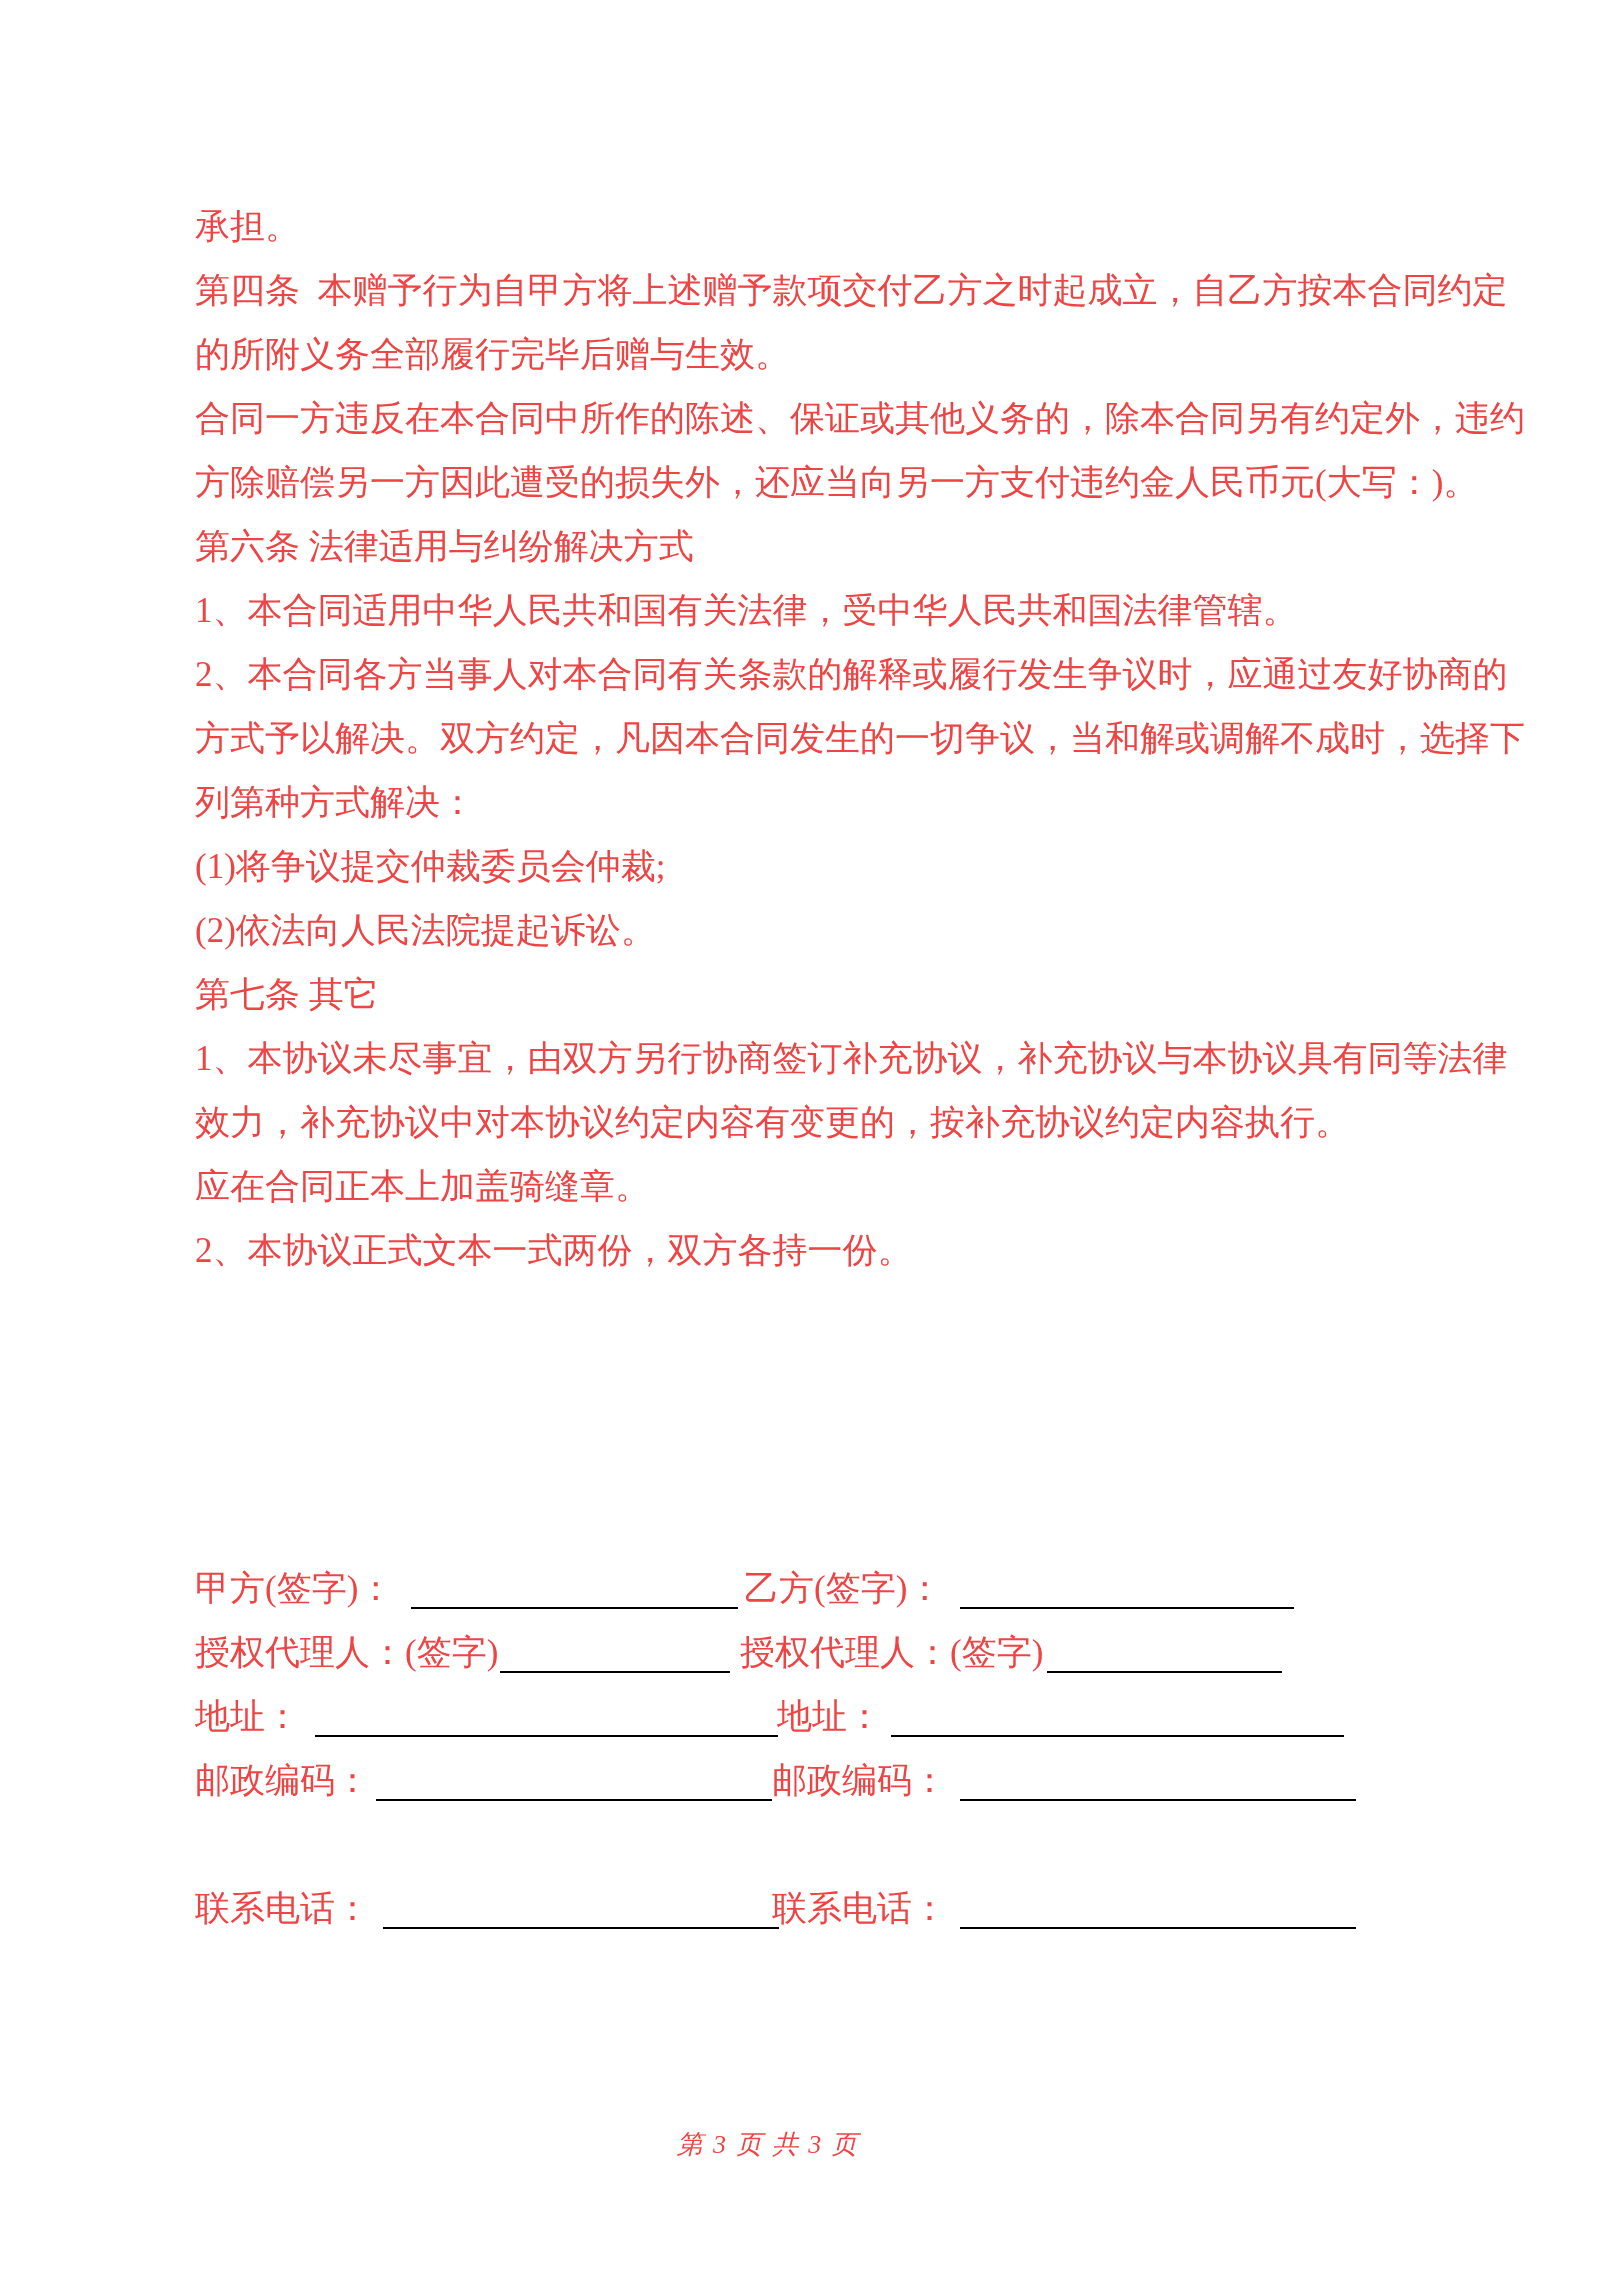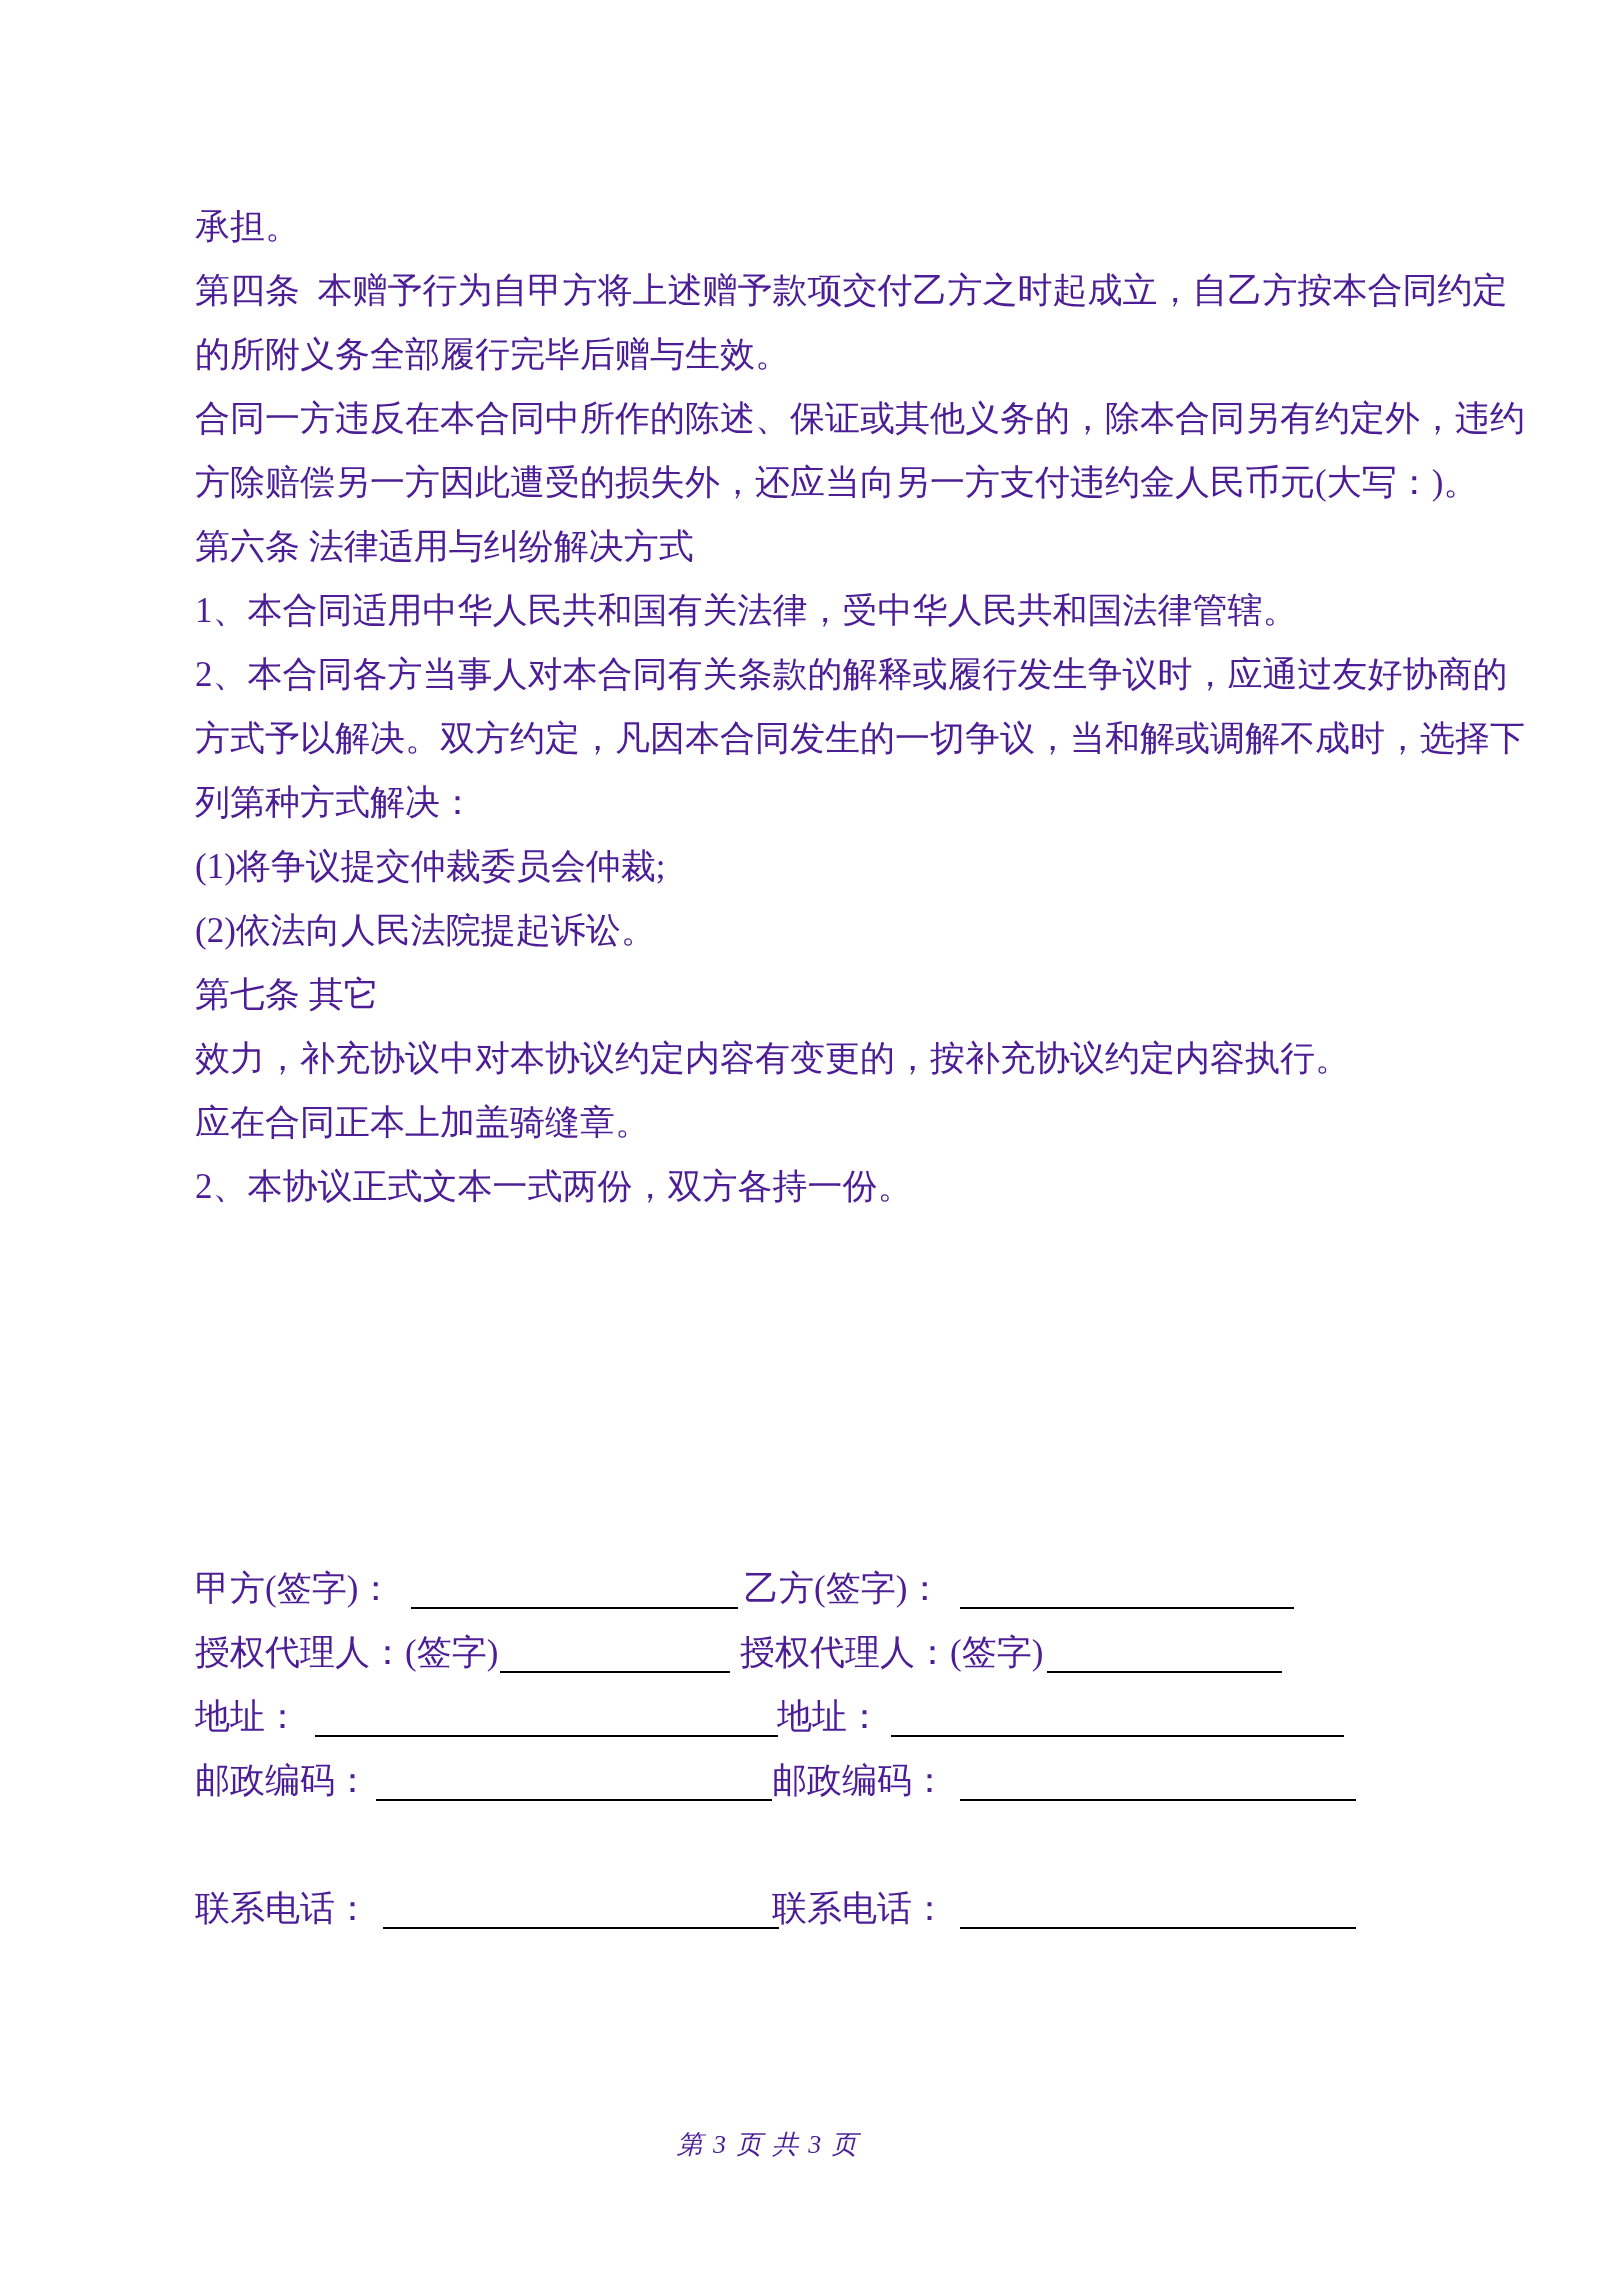--- a/index.html
+++ b/index.html
@@ -5,21 +5,21 @@
   html, body {
     margin: 0;
     padding: 0;
     background: #ffffff;
   }
   .page {
     position: relative;
     width: 1536px;
     height: 2294px;
     background: #ffffff;
-    color: #4c1d95;
+    color: #ef4444;
     font-family: "Liberation Serif", "DejaVu Serif", serif;
     overflow: hidden;
   }
   .body-lines {
     position: absolute;
     top: 195px;
     left: 195px;
     width: 1309px;
   }
   .line {
@@ -98,20 +98,21 @@
       <div class="line">合同一方违反在本合同中所作的陈述、保证或其他义务的，除本合同另有约定外，违约</div>
       <div class="line">方除赔偿另一方因此遭受的损失外，还应当向另一方支付违约金人民币元(大写：)。</div>
       <div class="line">第六条 法律适用与纠纷解决方式</div>
       <div class="line">1、本合同适用中华人民共和国有关法律，受中华人民共和国法律管辖。</div>
       <div class="line">2、本合同各方当事人对本合同有关条款的解释或履行发生争议时，应通过友好协商的</div>
       <div class="line">方式予以解决。双方约定，凡因本合同发生的一切争议，当和解或调解不成时，选择下</div>
       <div class="line">列第种方式解决：</div>
       <div class="line">(1)将争议提交仲裁委员会仲裁;</div>
       <div class="line">(2)依法向人民法院提起诉讼。</div>
       <div class="line">第七条 其它</div>
+      <div class="line">1、本协议未尽事宜，由双方另行协商签订补充协议，补充协议与本协议具有同等法律</div>
       <div class="line">效力，补充协议中对本协议约定内容有变更的，按补充协议约定内容执行。</div>
       <div class="line">应在合同正本上加盖骑缝章。</div>
       <div class="line">2、本协议正式文本一式两份，双方各持一份。</div>
     </div>
   <div class="sig-section" id="sig-section">
       <div class="sig-row sig-row-1">
         <span class="sig-part sig-left"><span class="sig-label">甲方(签字)：</span><span class="blank"></span></span>
         <span class="sig-part sig-right"><span class="sig-label">乙方(签字)：</span><span class="blank"></span></span>
       </div>
       <div class="sig-row sig-row-2">

